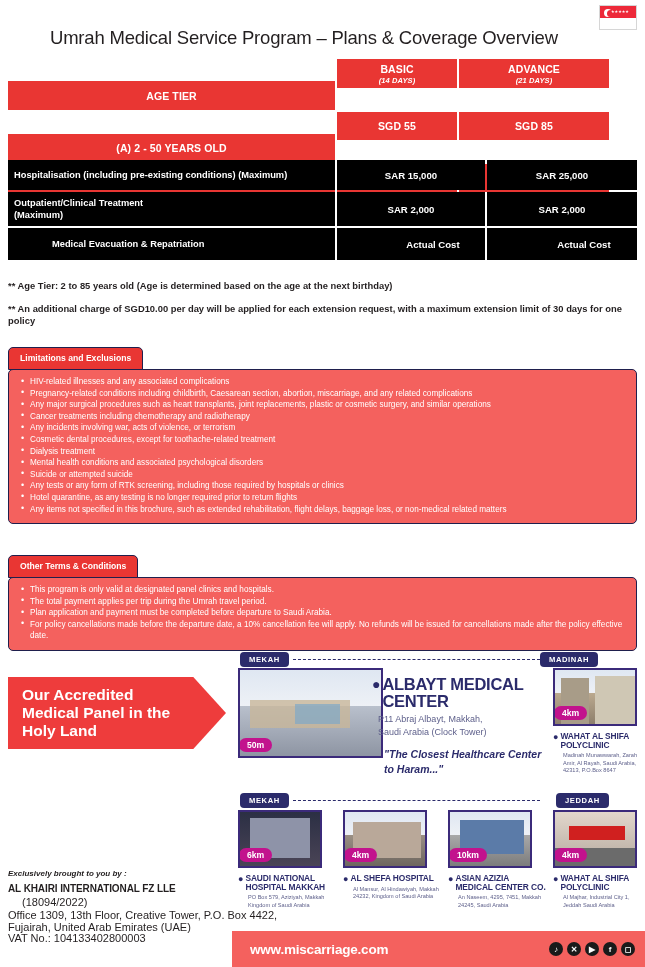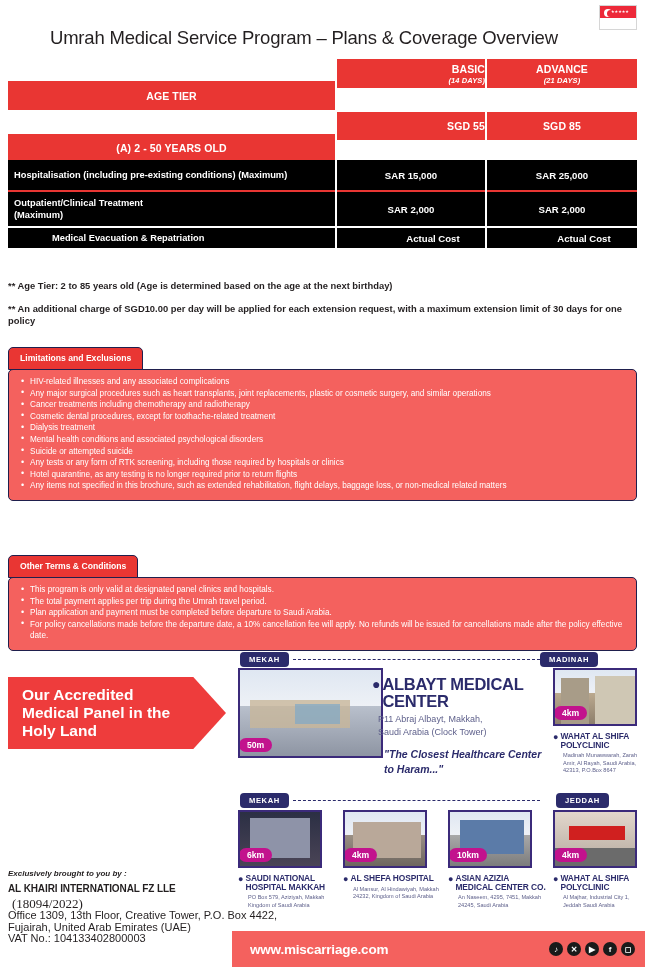--- a/index.html
+++ b/index.html
@@ -39,37 +39,37 @@
 
   
   .tbl1 { position: absolute; top: 59px; left: 8px; width: 629px; }
   .tbl1 .row { display: flex; gap: 2px; margin-bottom: 2px; }
   .tbl1 .cell {
     background: #E93633; color: #fff; text-align: center;
     display: flex; flex-direction: column; align-items: center; justify-content: center;
     font-weight: bold; font-size: 10.5px; letter-spacing: 0.1px;
   }
   .tbl1 .c-left  { width: 327px; margin-top: 22px; }
-  .tbl1 .c-mid   { width: 148px; align-items: flex-end; }
+  .tbl1 .c-mid   { width: 120px; }
   .tbl1 .c-right { width: 150px; }
   .tbl1 .head .cell { height: 29px; }
   .tbl1 .body .cell { height: 28px; }
   .tbl1 .sub { font-size: 7.5px; font-style: italic; font-weight: bold; margin-top: 1px; }
 
   
   .tbl2 { position: absolute; top: 160px; left: 8px; width: 629px; }
   .tbl2 .row { display: flex; gap: 2px; margin-bottom: 2px; }
   .tbl2 .cell { background: #000000; color: #fff; display: flex; align-items: center; }
   .tbl2 .c-left  { width: 327px; padding-left: 6px; font-size: 9.3px; font-weight: bold; line-height: 12px; }
   .tbl2 .c-mid, .tbl2 .c-right { justify-content: center; font-size: 9.6px; font-weight: bold; }
   .tbl2 .c-mid   { width: 148px; }
   .tbl2 .c-right { width: 150px; }
   .tbl2 .r1 .cell { height: 30px; }
   .tbl2 .r2 .cell { height: 34px; }
-  .tbl2 .r3 .cell { height: 20px; padding-left: 44px; }
+  .tbl2 .r3 .cell { height: 32px; padding-left: 44px; }
 
   
   .notes { position: absolute; top: 280px; left: 8px; width: 620px; }
   .notes p { font-size: 9.4px; font-weight: bold; line-height: 12px; margin-bottom: 11px; color:#231f20; }
 
   
   .sec-tag {
     display: inline-block; background: #E93633; color: #fff;
     font-size: 8.6px; font-weight: bold; padding: 5px 11px 6px 11px;
     border-radius: 5px 5px 0 0; position: relative; z-index: 2;
@@ -130,21 +130,21 @@
   .clinic-addr { color: #5d5f8a; font-size: 5.6px; line-height: 7.4px; margin-top: 2px; }
 
   .big-name { color:#2B2B6B; font-weight:bold; font-size:16.5px; line-height:17px; letter-spacing:-0.3px; }
   .big-addr { color:#5d5f8a; font-size:9px; line-height:12.5px; margin-top:3px; }
   .big-quote{ color:#2B2B6B; font-size:10.5px; font-style:italic; font-weight:bold; line-height:14.5px; margin-top:9px; }
 
   
   .footer { position: absolute; bottom: 0; left: 0; width: 645px; height: 90px; }
   .excl { position:absolute; left:8px; top:-8px; font-size:8px; font-style:italic; font-weight:bold; }
   .corp { position:absolute; left:8px; top:6px; font-size:10px; font-weight:bold; letter-spacing:-0.1px;}
-  .corpreg { position:absolute; left:12px; top:19px; font-size:13px;font-family:Liberation Serif, serif; }
+  .corpreg { position:absolute; left:22px; top:19px; font-size:11px; }
   .corpaddr { position:absolute; left:8px; top:33px; font-size:11px; line-height:11.5px; }
 
   .web-bar {
     position:absolute; left:232px; bottom:0; width:413px; height:36px;
     background:#F4615E; display:flex; align-items:center;
   }
   .web-bar .url { color:#fff; font-weight:bold; font-size:13.5px; margin-left:18px; letter-spacing:-0.2px; }
   .socials { position:absolute; right:10px; display:flex; gap:4px; align-items:center; }
   .soc {
     width:14px; height:14px; border-radius:50%; background:#1a1a1a; color:#fff;
@@ -210,22 +210,24 @@
 <div class="notes">
   <p>** Age Tier: 2 to 85 years old (Age is determined based on the age at the next birthday)</p>
   <p>** An additional charge of SGD10.00 per day will be applied for each extension request, with a maximum extension limit of 30 days for one policy</p>
 </div>
 
 <div id="limitations">
   <div class="sec-tag">Limitations and Exclusions</div>
   <div class="sec-body">
     <ul>
       <li>HIV-related illnesses and any associated complications</li>
+      <li>Pregnancy-related conditions including childbirth, Caesarean section, abortion, miscarriage, and any related complications</li>
       <li>Any major surgical procedures such as heart transplants, joint replacements, plastic or cosmetic surgery, and similar operations</li>
       <li>Cancer treatments including chemotherapy and radiotherapy</li>
+      <li>Any incidents involving war, acts of violence, or terrorism</li>
       <li>Cosmetic dental procedures, except for toothache-related treatment</li>
       <li>Dialysis treatment</li>
       <li>Mental health conditions and associated psychological disorders</li>
       <li>Suicide or attempted suicide</li>
       <li>Any tests or any form of RTK screening, including those required by hospitals or clinics</li>
       <li>Hotel quarantine, as any testing is no longer required prior to return flights</li>
       <li>Any items not specified in this brochure, such as extended rehabilitation, flight delays, baggage loss, or non-medical related matters</li>
     </ul>
   </div>
 </div>

